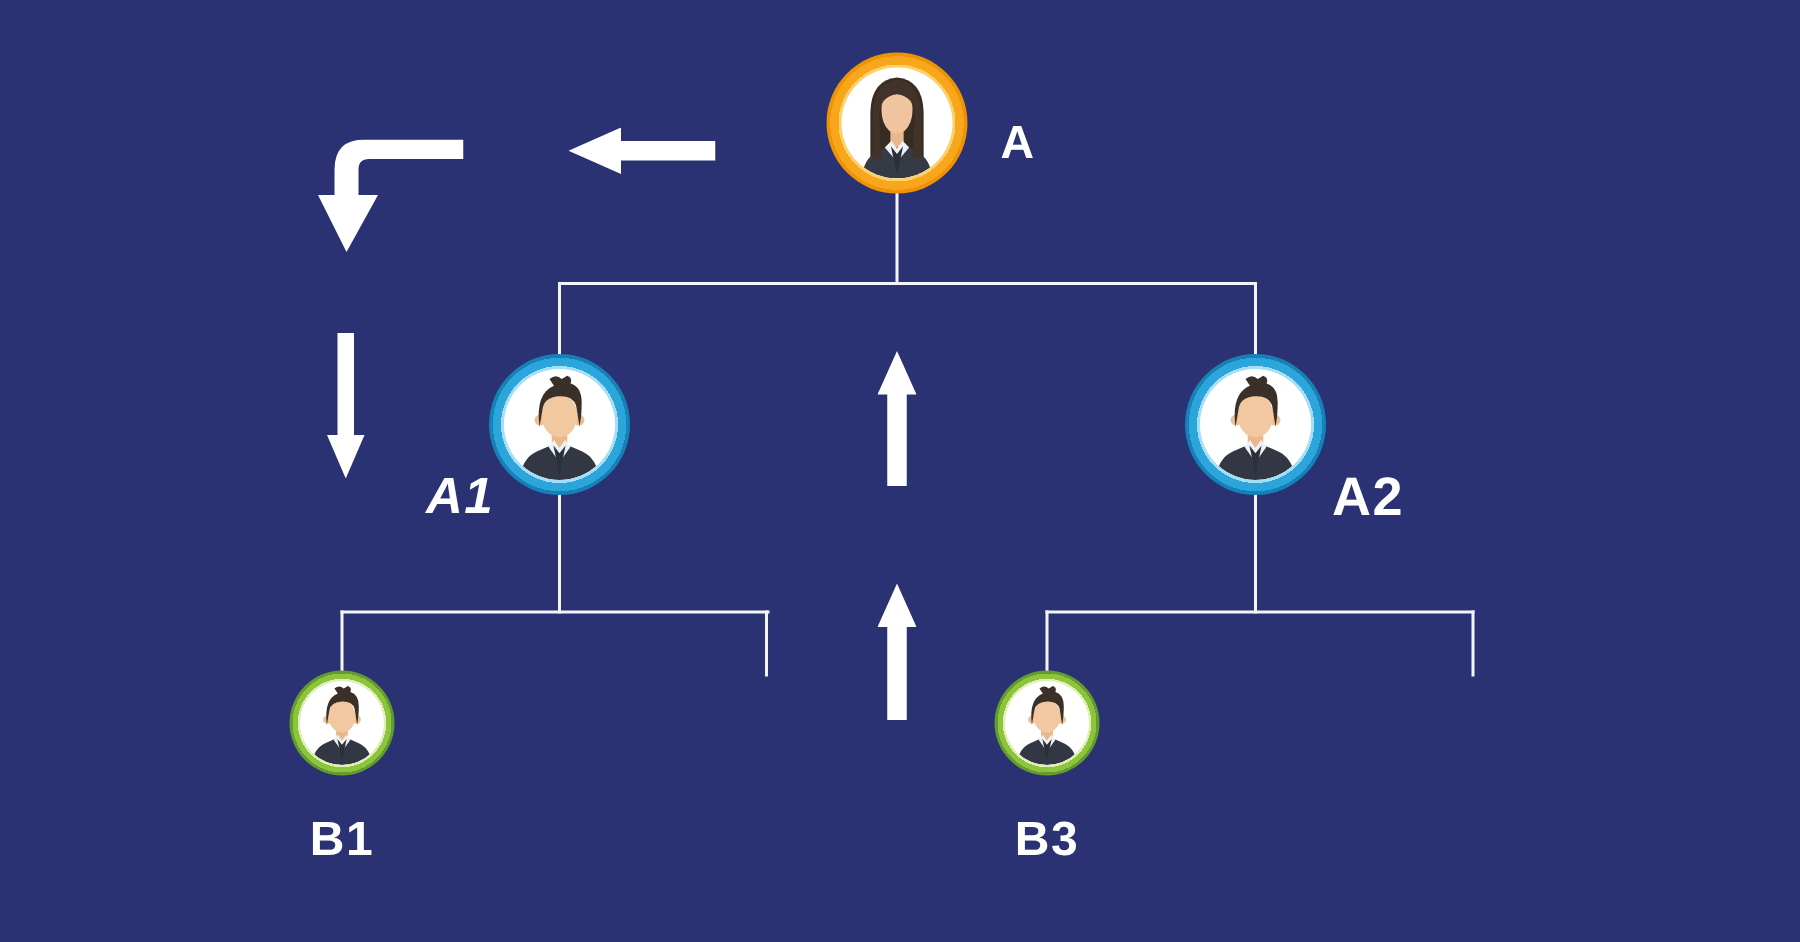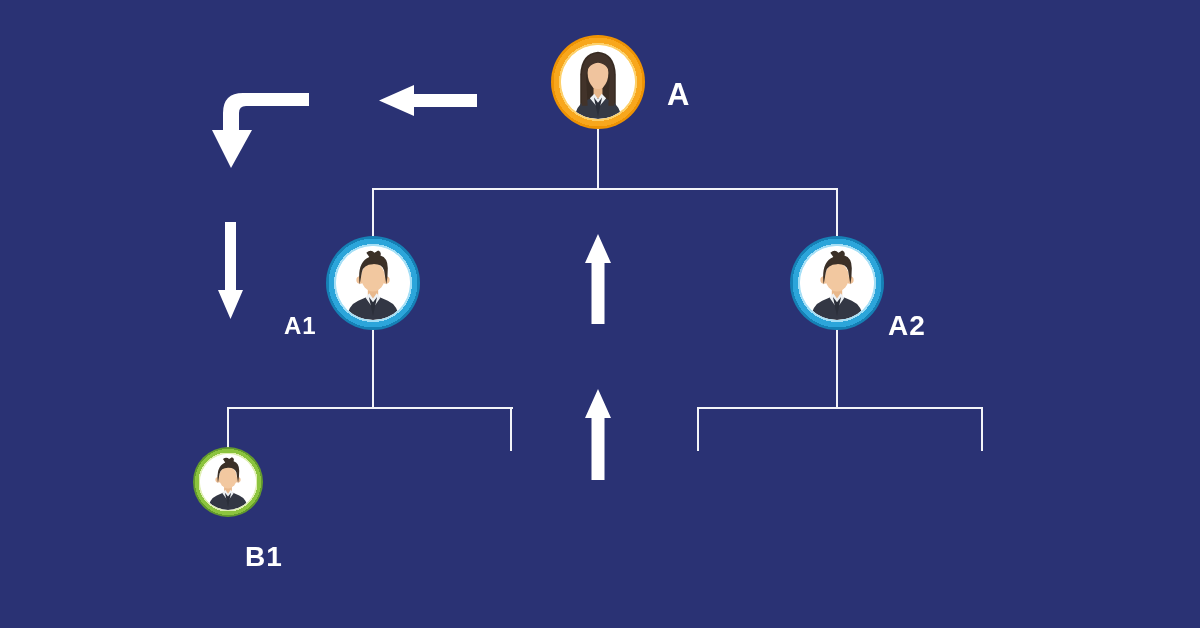--- a/index.html
+++ b/index.html
@@ -20,23 +20,23 @@
   .ring-orange{background:radial-gradient(circle,#fdd06a 0 39px,#f8a71d 39px 44.5px,#ee9303 44.5px 47px);}
   .ring-blue{background:radial-gradient(circle,#a5dff6 0 39px,#2ca5da 39px 44.5px,#1581b6 44.5px 47px);}
   .ring-green{background:radial-gradient(circle,#e0efb4 0 29.5px,#8cc43e 29.5px 33px,#639b2c 33px 35px);}
   .photo{background:#ffffff;border-radius:50%;overflow:hidden;line-height:0;}
   .ring.big .photo{width:74px;height:74px;}
   .ring.small .photo{width:56px;height:56px;}
   .photo svg{width:100%;height:100%;}
   
   .label{position:absolute;color:#ffffff;font-weight:600;letter-spacing:1px;white-space:nowrap;}
   .label-a {left:116px;top:42px;font-size:31px;}
-  .label-a1{left:-42px;top:76px;font-size:24px;}
-  .label-a2{left:98px; top:74px;font-size:28px;}
-  .label-b{left:50%;transform:translateX(-50%);top:94px;font-size:28px;margin-left:36px;}
+  .label-a1{left:-42px;top:76px;font-size:34px;font-style:italic;}
+  .label-a2{left:98px; top:74px;font-size:36px;}
+  .label-b{left:50%;transform:translateX(-50%);top:94px;font-size:32px;}
   
   .arrow{position:absolute;line-height:0;}
   .arrow svg{display:block;}
   
   .node-a {left:551px;top:35px; width:94px;height:94px;}
   .node-a1{left:326px;top:236px;width:94px;height:94px;}
   .node-a2{left:790px;top:236px;width:94px;height:94px;}
   .node-b1{left:193px;top:447px;width:70px;height:70px;}
   .node-b2{left:475px;top:447px;width:70px;height:70px;}
   .node-b3{left:663px;top:447px;width:70px;height:70px;}
@@ -157,15 +157,25 @@
       <div class="photo">
         <svg viewBox="0 0 100 100">
             <use href="#av-man"></use>
           </svg>
       </div>
     </div>
     <span class="label label-b">B1</span>
   </div>
 
 
+  <div class="node node-b3">
+    <div class="ring small ring-green">
+      <div class="photo">
+        <svg viewBox="0 0 100 100">
+            <use href="#av-man"></use>
+          </svg>
+      </div>
+    </div>
+    <span class="label label-b">B3</span>
+  </div>
 
 
 </div>
 
 </body></html>

